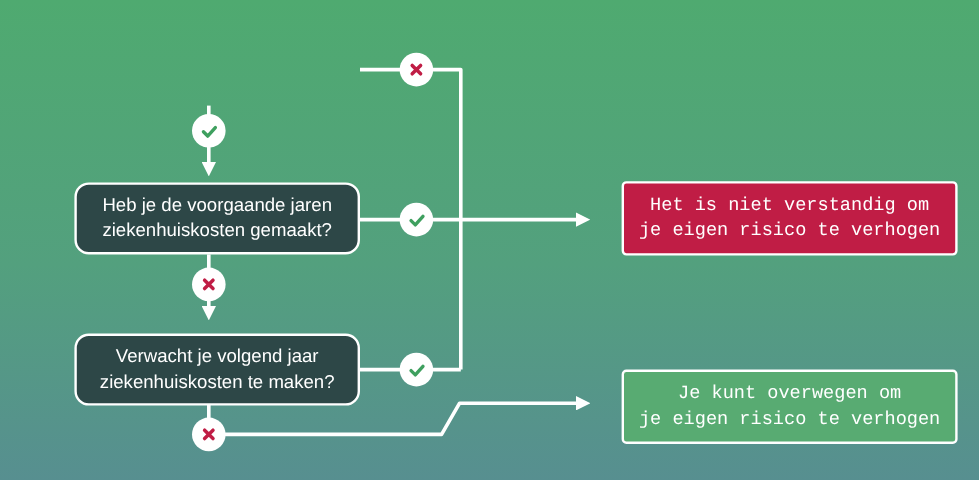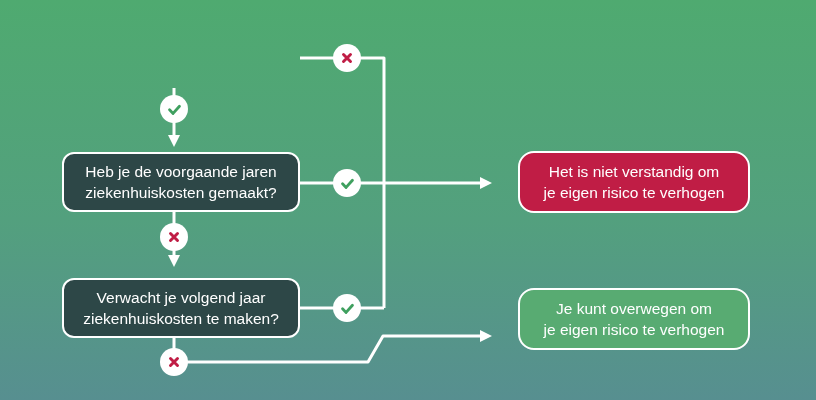--- a/index.html
+++ b/index.html
@@ -39,26 +39,27 @@
     height: 60px;
     background: #2d4747;
     border-radius: 12px;
   }
   .q1 { top: 28px; }
   .q2 { top: 152px; }
   .q3 { top: 278px; }
 
   .outcome {
     left: 518px;
-    width: 232px;
+    width: 280px;
     height: 62px;
-    border-radius: 16px;
+    border-radius: 4px;
+    font-family: Liberation Mono, monospace;
   }
   .outcome-negative { top: 151px; background: #c01d45; }
-  .outcome-positive { top: 288px; background: #58ab72; }
+  .outcome-positive { top: 308px; background: #58ab72; }
 
   .marker {
     position: absolute;
     width: 28px;
     height: 28px;
     border-radius: 50%;
     background: #ffffff;
     display: flex;
     align-items: center;
     justify-content: center;

